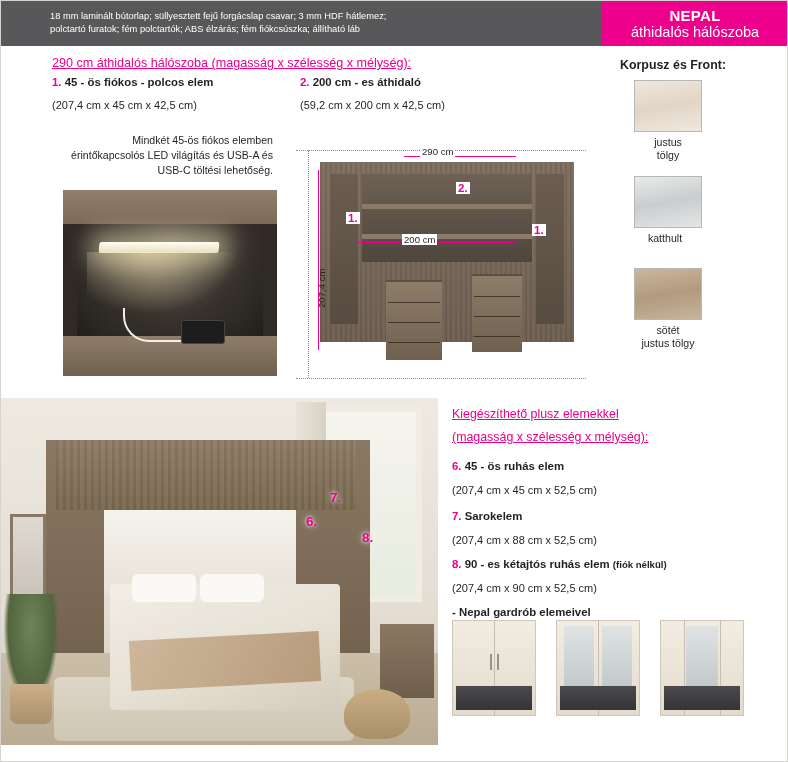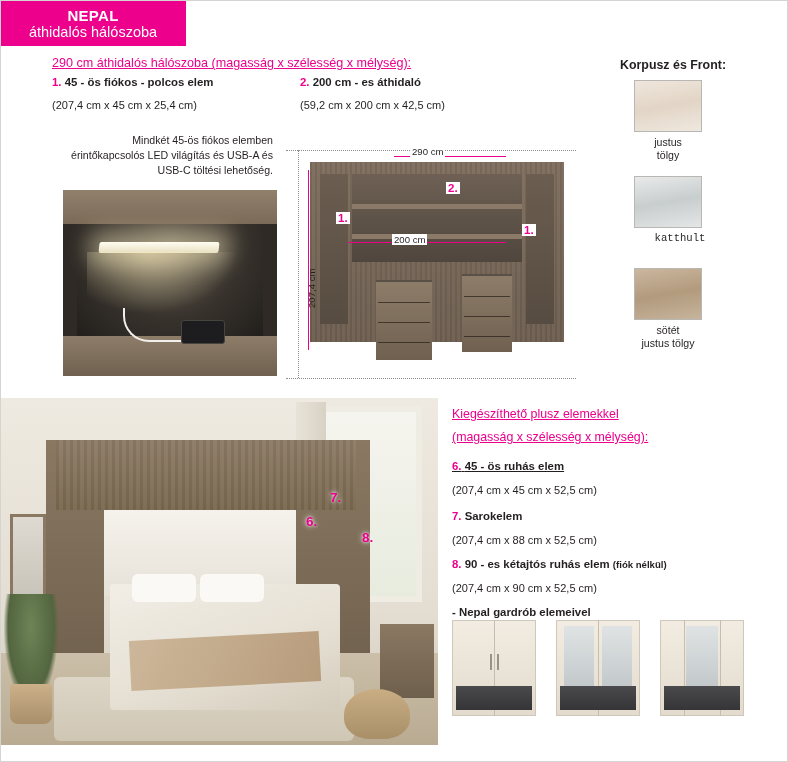--- a/index.html
+++ b/index.html
@@ -81,21 +81,21 @@
     position: absolute; left: 118px; top: 130px; width: 44px; height: 24px;
     background: #1d1d1f; border-radius: 3px; border: 1px solid #47433f;
   }
   .led-photo .cable {
     position: absolute; left: 60px; top: 118px; width: 62px; height: 34px;
     border-bottom: 2px solid #f0efeb; border-left: 2px solid #f0efeb;
     border-radius: 0 0 0 26px;
   }
 
   
-  .diagram { position: absolute; left: 286px; top: 130px; width: 300px; height: 250px; }
+  .diagram { position: absolute; left: 296px; top: 130px; width: 300px; height: 250px; }
   .wd-img { position: absolute; left: 24px; top: 32px; width: 254px; height: 215px; }
   .wd-body {
     position: absolute; left: 0; top: 0; width: 254px; height: 180px;
     background:
       repeating-linear-gradient(90deg, rgba(0,0,0,.05) 0 2px, rgba(255,255,255,.03) 2px 5px),
       linear-gradient(180deg, #7d6d5d 0%, #6d5e50 100%);
   }
   .wd-open {
     position: absolute; left: 42px; top: 12px; width: 170px; height: 88px;
     background: linear-gradient(180deg,#6e6054,#4f463d);
@@ -227,33 +227,39 @@
 
   .divider-bottom { position: absolute; left: 0; top: 745px; width: 788px; height: 17px; background: #ffffff; }
   .page-border { position: absolute; inset: 0; border: 1px solid #d6d4d0; pointer-events: none; }
 </style>
 </head>
 <body>
 
 <div class="page">
 
   <div class="header">
+    <div class="header-left">
+      <div>
+        <div class="spec-text">18 mm laminált bútorlap; süllyesztett fejű forgácslap csavar; 3 mm HDF hátlemez;</div>
+        <div class="spec-text">polctartó furatok; fém polctartók; ABS élzárás; fém fiókcsúszka; állítható láb</div>
+      </div>
+    </div>
     <div class="header-right">
       <div class="brand">NEPAL</div>
       <div class="subtitle">áthidalós hálószoba</div>
     </div>
   </div>
 
   <div class="section-title">290 cm áthidalós hálószoba (magasság x szélesség x mélység):</div>
 
   <div class="item-row" id="item1">
     <span class="item-num">1.</span>
     <span class="item-label">45 - ös fiókos - polcos elem</span>
   </div>
-  <div class="item-dims" id="item1dims" style="position:absolute;">(207,4 cm x 45 cm x 25,4 cm)</div>
+  <div class="item-dims" id="item1dims" style="position:absolute;">(207,4 cm x 45 cm x 42,5 cm)</div>
 
   <div class="item-row" id="item2">
     <span class="item-num">2.</span>
     <span class="item-label">200 cm - es áthidaló</span>
   </div>
   <div class="item-dims" id="item2dims" style="position:absolute;">(59,2 cm x 200 cm x 42,5 cm)</div>
 
   <div class="led-note">Mindkét 45-ös fiókos elemben érintőkapcsolós LED világítás és USB-A és USB-C töltési lehetőség.</div>
 
   <div class="led-photo">
@@ -307,21 +313,21 @@
 
   <div class="korpusz-title">Korpusz és Front:</div>
 
   <div class="swatch-box sw-justus" style="left:634px; top:80px;"></div>
   <div class="swatch-caption" style="left:608px; top:136px;">
     <div>justus</div>
     <div>tölgy</div>
   </div>
 
   <div class="swatch-box sw-katthult" style="left:634px; top:176px;"></div>
-  <div class="swatch-caption" style="left:620px; top:232px;font-family:Liberation Mono, monospace;">
+  <div class="swatch-caption" style="left:605px; top:232px;">
     <div>katthult</div>
   </div>
 
   <div class="swatch-box sw-sotet" style="left:634px; top:268px;"></div>
   <div class="swatch-caption" style="left:608px; top:324px;">
     <div>sötét</div>
     <div>justus tölgy</div>
   </div>
 
   <div class="room-photo">
@@ -345,21 +351,21 @@
     <div class="rp-ottoman"></div>
 
     <div class="photo-num" style="left:306px; top:116px;">6.</div>
     <div class="photo-num" style="left:330px; top:92px;">7.</div>
     <div class="photo-num" style="left:362px; top:132px;">8.</div>
   </div>
 
   <div class="plus-title">Kiegészíthető plusz elemekkel</div>
   <div class="plus-sub">(magasság x szélesség x mélység):</div>
 
-  <div class="b-item" style="top:460px;text-decoration:underline;">
+  <div class="b-item" style="top:460px;">
     <span class="item-num">6.</span>
     <span class="item-label">45 - ös ruhás elem</span>
   </div>
   <div class="b-dims" style="top:484px;">(207,4 cm x 45 cm x 52,5 cm)</div>
 
   <div class="b-item" style="top:510px;">
     <span class="item-num">7.</span>
     <span class="item-label">Sarokelem</span>
   </div>
   <div class="b-dims" style="top:534px;">(207,4 cm x 88 cm x 52,5 cm)</div>

